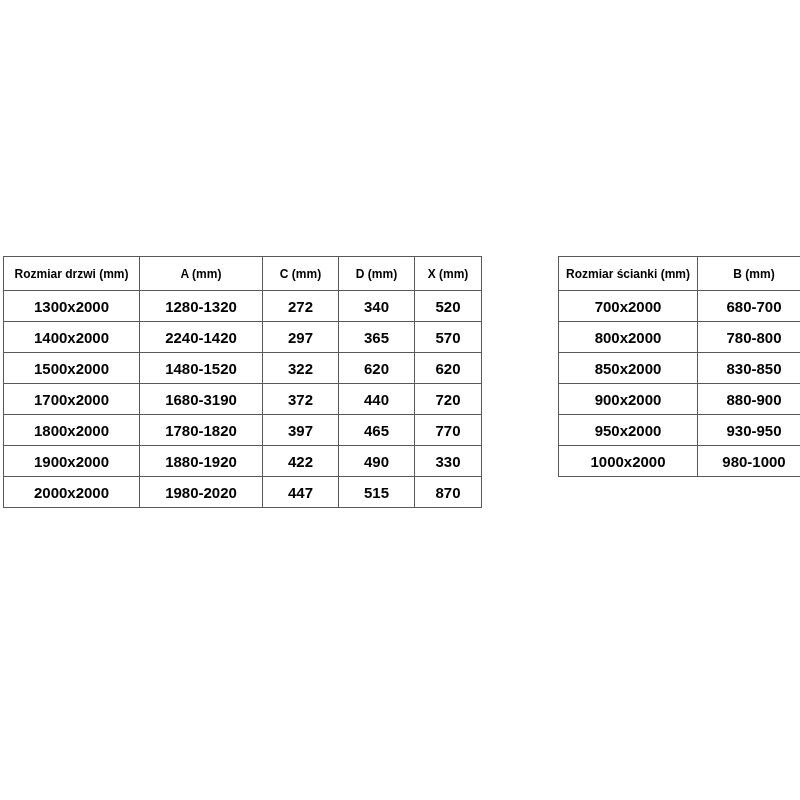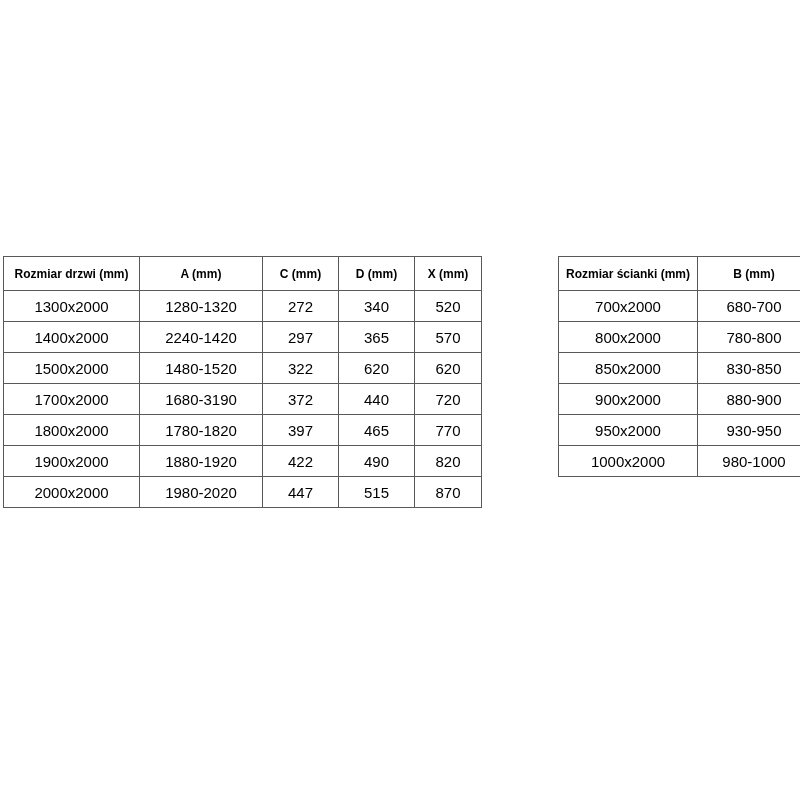--- a/index.html
+++ b/index.html
@@ -37,21 +37,21 @@
     overflow: hidden;
     white-space: nowrap;
   }
   table.spec-table th {
     font-size: 12px;
     font-weight: bold;
     height: 33px;
   }
   table.spec-table td {
     font-size: 15px;
-    font-weight: normal;
+    font-weight: bold;
     height: 30px;
   }
   #doors-table {
     left: 3px;
     top: 256px;
     width: 478px;
   }
   #walls-table {
     left: 558px;
     top: 256px;
@@ -113,21 +113,21 @@
           <td>1780-1820</td>
           <td>397</td>
           <td>465</td>
           <td>770</td>
         </tr>
         <tr>
           <td>1900x2000</td>
           <td>1880-1920</td>
           <td>422</td>
           <td>490</td>
-          <td>820</td>
+          <td>330</td>
         </tr>
         <tr>
           <td>2000x2000</td>
           <td>1980-2020</td>
           <td>447</td>
           <td>515</td>
           <td>870</td>
         </tr>
       </tbody>
     </table>

